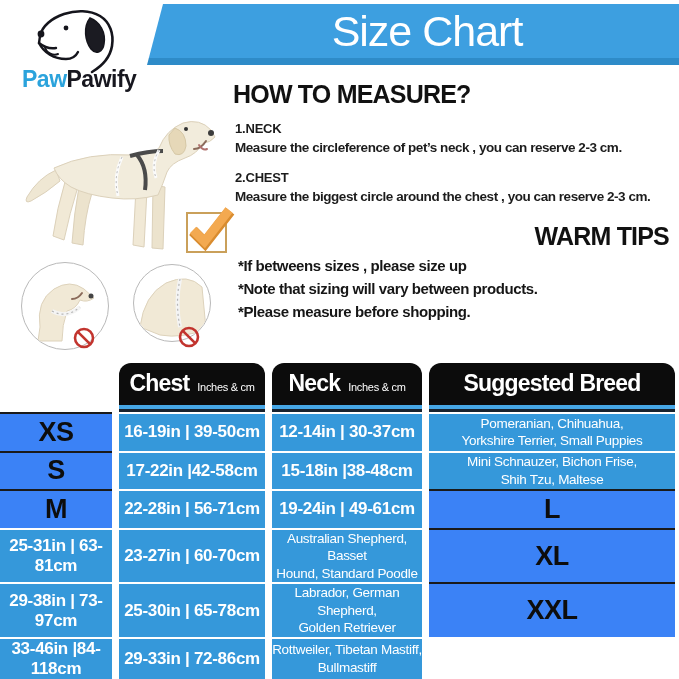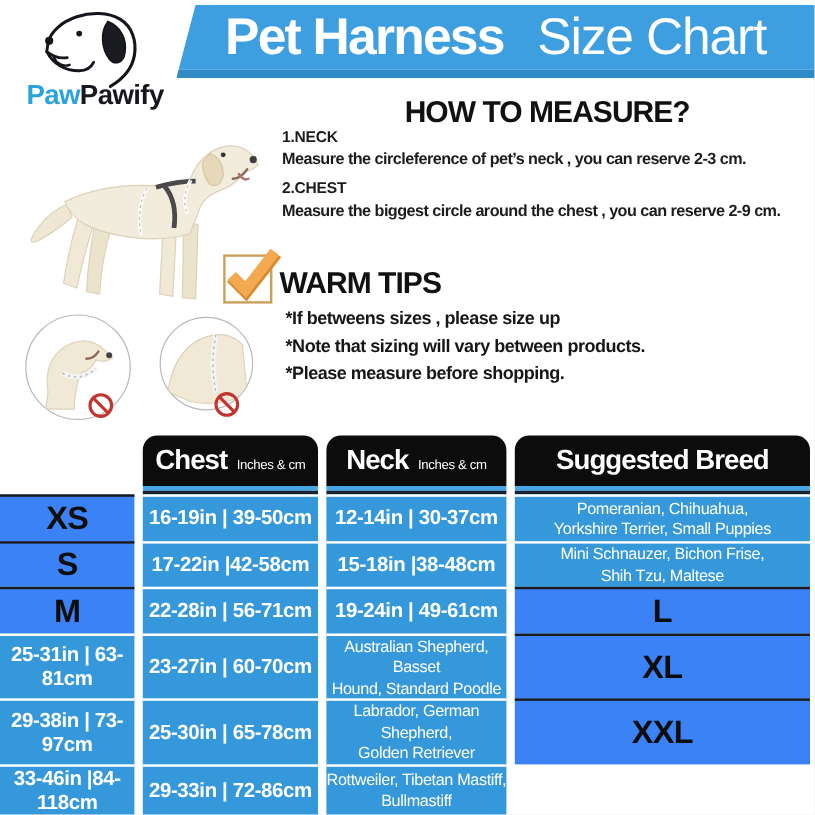--- a/index.html
+++ b/index.html
@@ -23,27 +23,27 @@
   
   .dog-photo{position:absolute;left:18px;top:108px;}
   .check-icon{position:absolute;left:178px;top:198px;}
   .inset{position:absolute;border:1px solid #b9b9b9;border-radius:50%;background:#fff;overflow:hidden;}
   .inset1{left:21px;top:262px;width:86px;height:86px;}
   .inset2{left:133px;top:264px;width:76px;height:76px;}
   .no-sign{position:absolute;}
   .no-sign1{left:72px;top:326px;}
   .no-sign2{left:177px;top:325px;}
   
-  .htm-title{position:absolute;left:233px;right:0;top:80px;margin:0;text-align:center;
+  .htm-title{position:absolute;left:233px;right:0;top:80px;margin:0;
     font-size:25px;font-weight:700;letter-spacing:-0.8px;color:#111;}
   .steps{position:absolute;left:235px;top:106px;width:440px;}
-  .step{margin-bottom:9px;}
+  .step{margin-bottom:9px;margin-top:15px;}
   .step-label{font-size:13px;font-weight:700;letter-spacing:-0.2px;margin-bottom:4px;}
   .step-text{font-size:13.5px;font-weight:700;letter-spacing:-0.45px;color:#1c1c1c;}
-  .tips-title{position:absolute;left:233px;right:10px;top:222px;margin:0;text-align:left;
+  .tips-title{position:absolute;left:233px;right:10px;top:222px;margin:0;text-align:right;
     font-size:25px;font-weight:700;letter-spacing:-0.8px;color:#111;}
   .tips{position:absolute;left:238px;top:254px;width:430px;}
   .tip-line{font-size:15px;font-weight:700;letter-spacing:-0.4px;line-height:23px;color:#161616;}
   
   .size-table{position:absolute;left:0;top:363px;width:675px;height:316px;
     display:grid;grid-template-columns:112px 146px 150px 246px;column-gap:7px;
     grid-template-rows:49px repeat(6,1fr);}
   .corner-cell{background:#fff;}
   .th{display:flex;flex-direction:column;}
   .th-black{flex:1;background:#0c0c0c;border-radius:12px 12px 0 0;
@@ -62,21 +62,20 @@
   .data-cell.num{font-size:17px;font-weight:700;letter-spacing:-0.3px;}
   .data-cell.breed{font-size:13.5px;font-weight:400;line-height:1.3;letter-spacing:-0.3px;white-space:pre-line;}
 </style>
 </head>
 <body>
 
 <div class="page">
 
   <div class="banner">
     <div class="banner-main">
-      <span class="t-bold">Pet Harness</span>
       <span class="t-light">Size Chart</span>
     </div>
     <div class="banner-strip"></div>
   </div>
 
   <div class="logo">
     <svg width="100" height="72" viewBox="0 0 100 72">
       <path d="M12 34 C14 24 24 16 36 12 C48 8 62 8 72 14 C82 20 86 32 84 44 C82 56 74 64 64 70" fill="#ffffff" stroke="#15151c" stroke-width="2.6" stroke-linecap="round"></path>
       <path d="M12 34 L11 41 C16 45 22 47 28 46" fill="none" stroke="#15151c" stroke-width="2.4" stroke-linecap="round"></path>
       <path d="M11 41 C16 51 26 57 38 57 C44 57 48 54 50 50" fill="none" stroke="#15151c" stroke-width="2.4" stroke-linecap="round"></path>
@@ -153,21 +152,21 @@
   </svg>
 
   <h2 class="htm-title">HOW TO MEASURE?</h2>
   <div class="steps">
     <div class="step">
       <div class="step-label">1.NECK</div>
       <div class="step-text">Measure the circleference of pet’s neck , you can reserve 2-3 cm.</div>
     </div>
     <div class="step">
       <div class="step-label">2.CHEST</div>
-      <div class="step-text">Measure the biggest circle around the chest , you can reserve 2-9 cm.</div>
+      <div class="step-text">Measure the biggest circle around the chest , you can reserve 2-3 cm.</div>
     </div>
   </div>
 
   <h2 class="tips-title">WARM TIPS</h2>
   <div class="tips">
     <div class="tip-line">*If betweens sizes , please size up</div>
     <div class="tip-line">*Note that sizing will vary between products.</div>
     <div class="tip-line">*Please measure before shopping.</div>
   </div>
 

